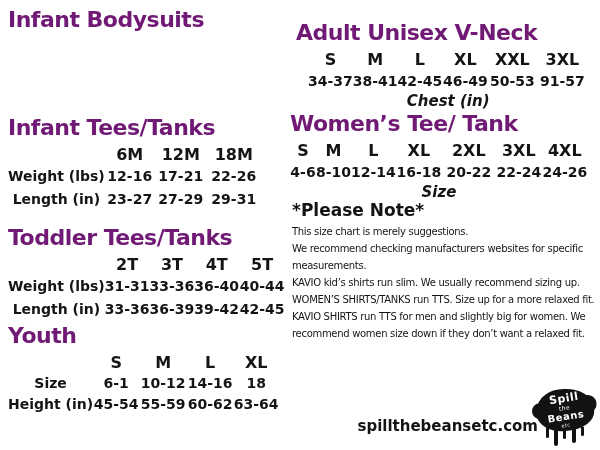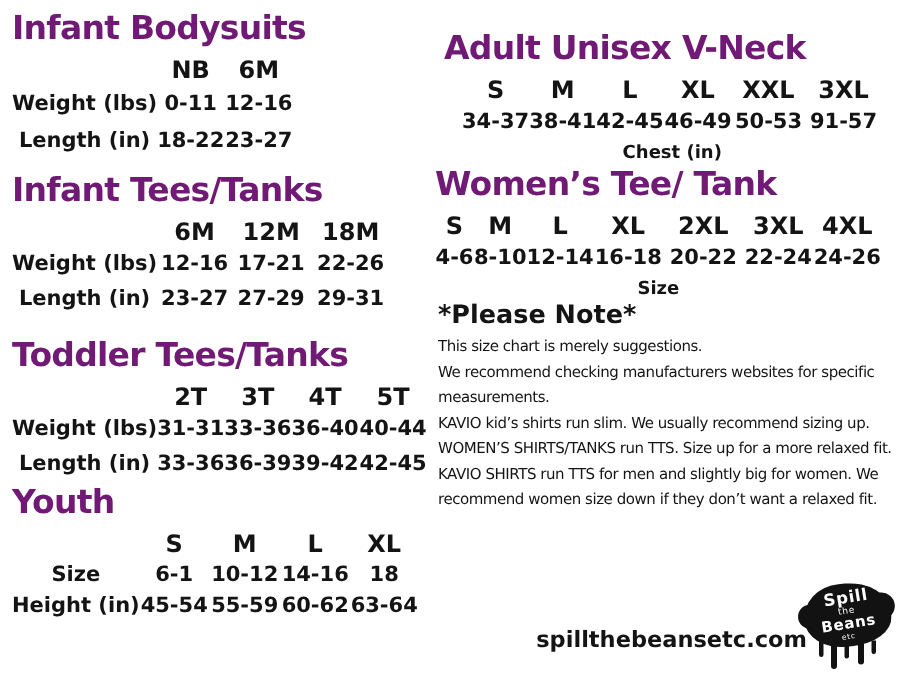--- a/index.html
+++ b/index.html
@@ -9,21 +9,21 @@
        margin:0 0 4px 0;white-space:nowrap;}
   .sec{position:absolute;}
   table.sz{border-collapse:collapse;table-layout:fixed;}
   table.sz td{text-align:center;font-weight:700;padding:0;white-space:nowrap;color:#141414;}
   tr.hd td{font-size:16px;height:20px;vertical-align:bottom;}
   tr.dr td{font-size:14px;}
   .h25 tr.dr td{height:25px;}
   .h23 tr.dr td{height:23px;}
   .h21 tr.dr td{height:21px;}
   td.lbl{text-align:left;font-size:13px;}
-  td.ftr{font-size:12px;height:18px;vertical-align:middle;}
+  td.ftr{font-size:15px;height:18px;vertical-align:middle;font-style:italic;}
   .note{position:absolute;left:292px;top:200px;width:307px;}
   .note-title{font-size:17px;font-weight:700;margin:0 0 3px 0;}
   .note p{margin:0;font-size:10px;line-height:17px;letter-spacing:-0.3px;font-weight:400;}
   .note .seg-b{font-weight:400;}
   .website{position:absolute;left:300px;top:417px;width:238px;text-align:right;
            font-size:15px;font-weight:700;}
   .logo{position:absolute;left:534px;top:387px;width:64px;height:62px;}
   .blob{position:absolute;left:2px;top:2px;width:58px;height:42px;background:#121212;
         border-radius:46% 54% 52% 48% / 58% 55% 45% 50%;transform:rotate(-5deg);
         display:flex;flex-direction:column;align-items:center;justify-content:center;}
@@ -44,44 +44,20 @@
   .d4{left:38px;top:42px;width:4px;height:14px;}
   .d5{left:47px;top:40px;width:3px;height:9px;}
 </style>
 </head>
 <body>
 
 <div class="page">
 
   <div class="sec" style="left:8px;top:8px;">
     <h2 class="ttl">Infant Bodysuits</h2>
-    <table class="sz h25">
-      <colgroup>
-          <col style="width:86px">
-          <col style="width:44px">
-          <col style="width:46px">
-        </colgroup>
-      <tbody>
-          <tr class="hd">
-        <td class="lbl"></td>
-        <td>NB</td>
-        <td>6M</td>
-      </tr>
-      <tr class="dr">
-        <td class="lbl">Weight (lbs)</td>
-        <td>0-11</td>
-        <td>12-16</td>
-      </tr>
-      <tr class="dr">
-        <td class="lbl">Length (in)</td>
-        <td>18-22</td>
-        <td>23-27</td>
-      </tr>
-    </tbody>
-      </table>
   </div>
 
   <div class="sec" style="left:8px;top:116px;">
     <h2 class="ttl">Infant Tees/Tanks</h2>
     <table class="sz h23">
       <colgroup>
           <col style="width:80px">
           <col style="width:50px">
           <col style="width:52px">
           <col style="width:54px">

